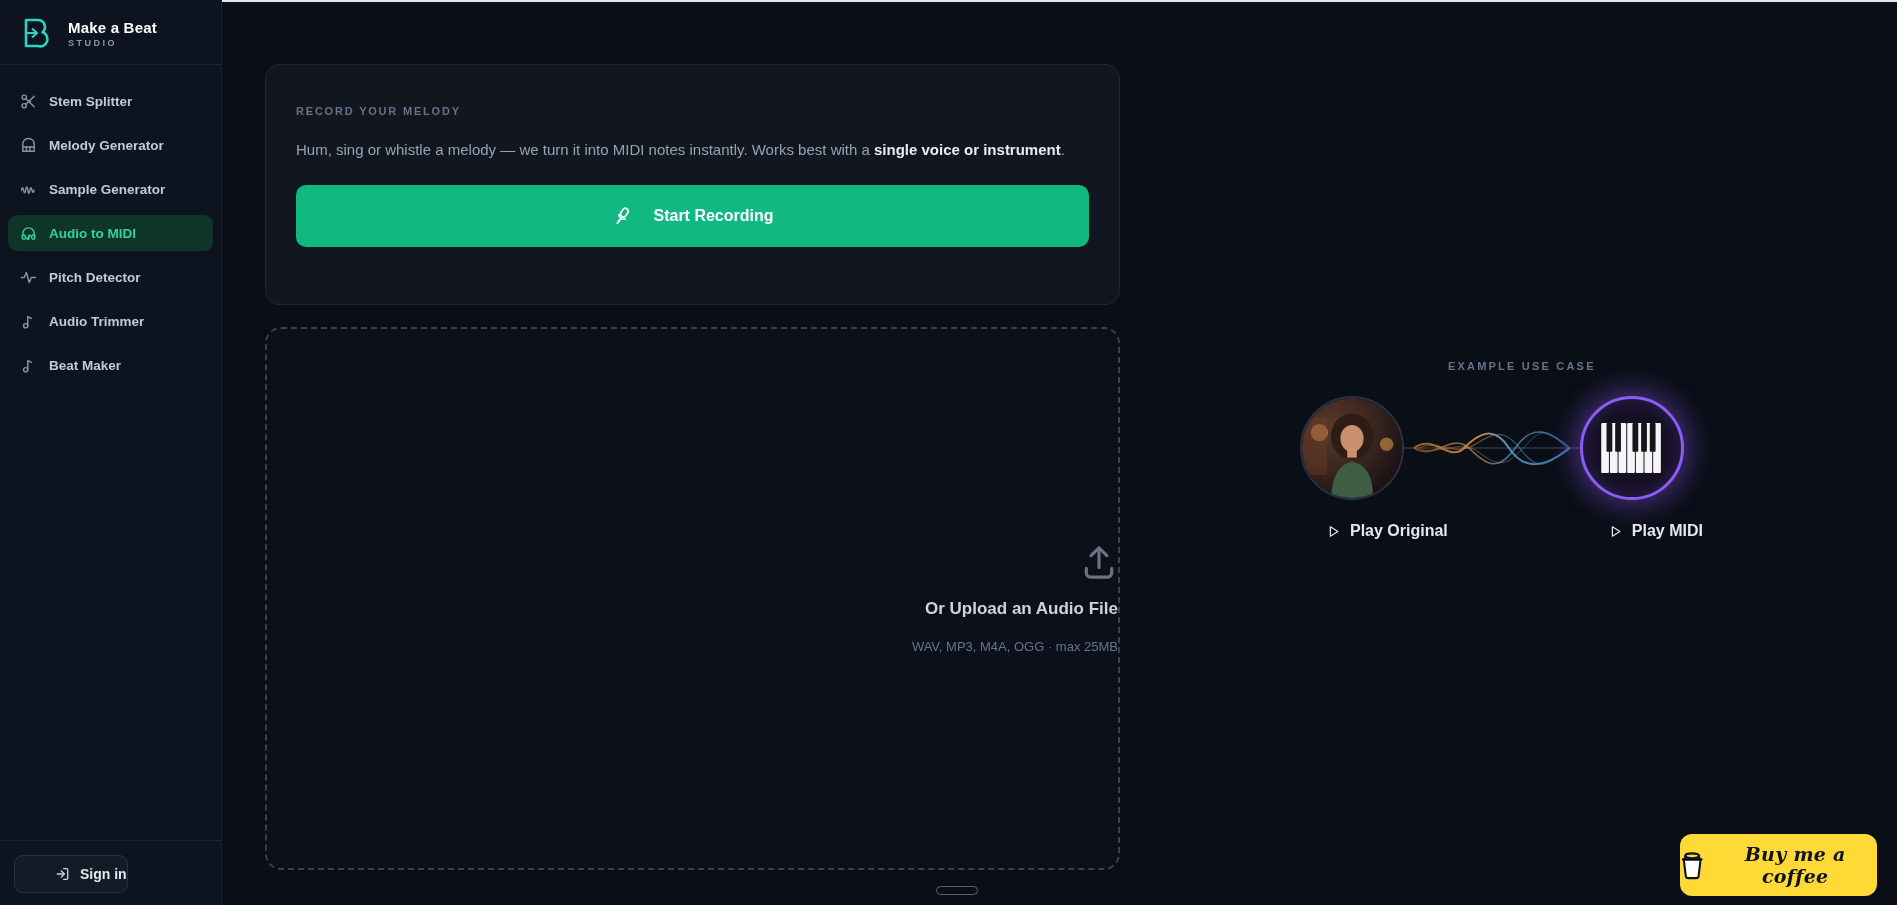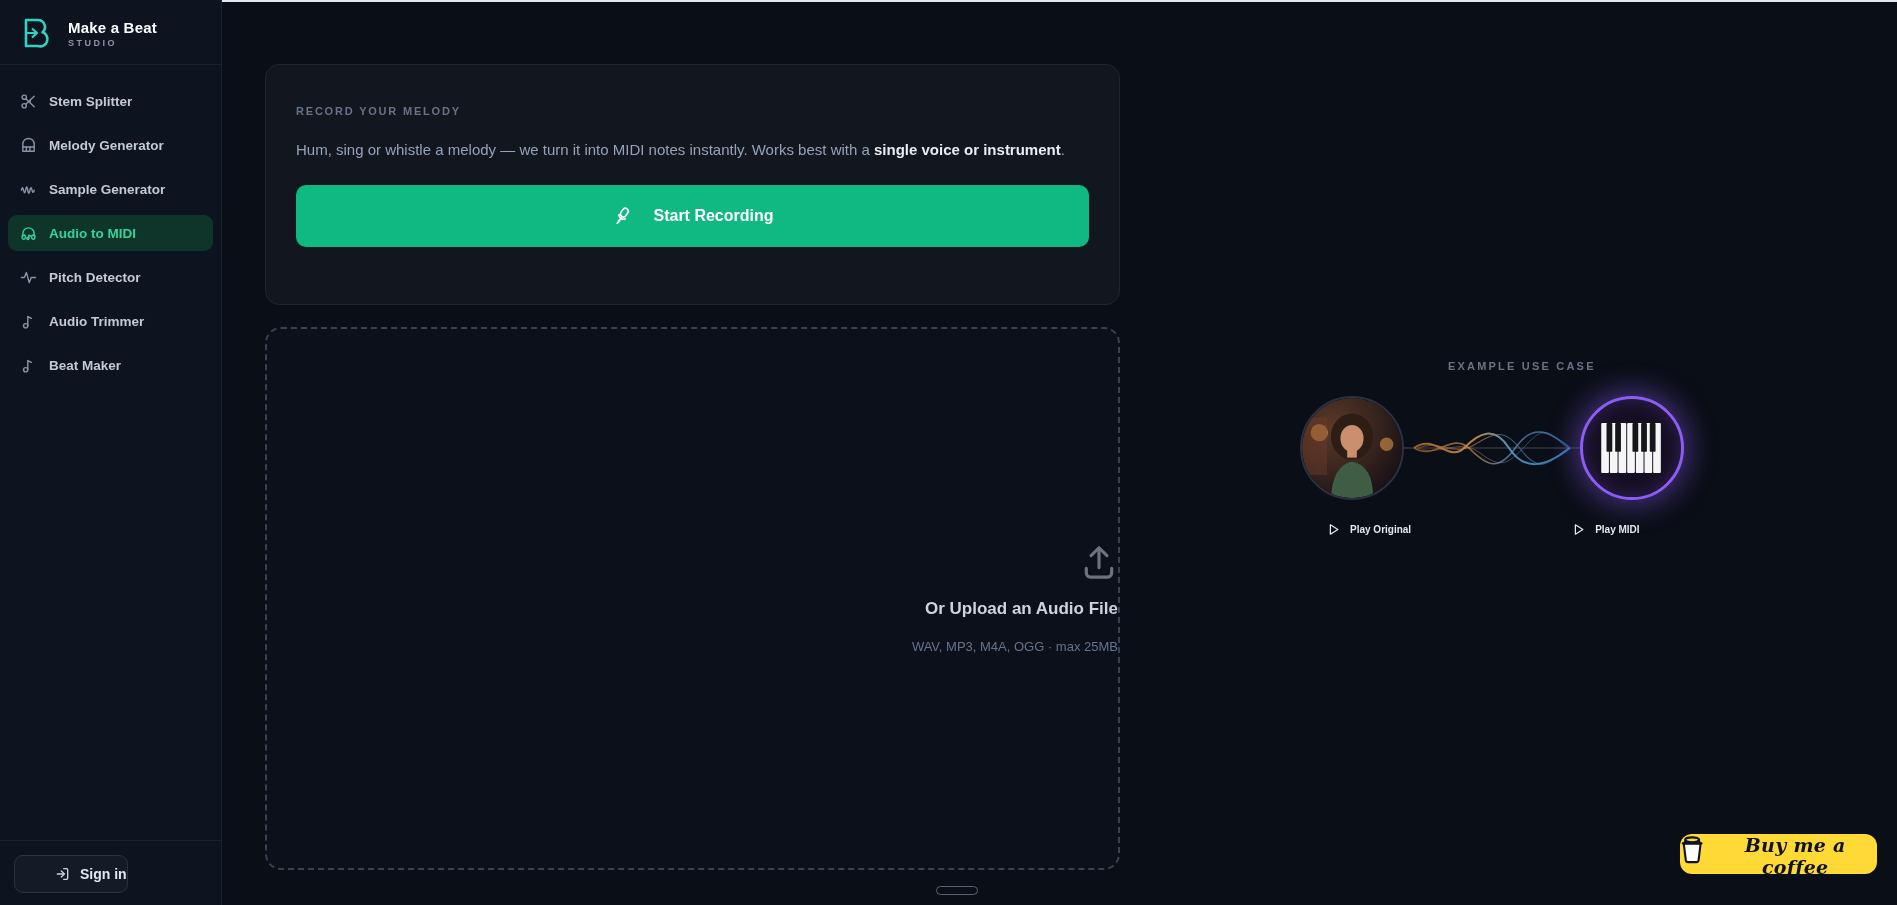--- a/index.html
+++ b/index.html
@@ -87,30 +87,30 @@
   }
   .wave-connector { width: 176px; height: 70px; flex: 0 0 auto; }
   .midi-circle {
     width: 104px; height: 104px; border-radius: 50%; flex: 0 0 auto; cursor: pointer;
     background: #150f23;
     border: 3px solid #8b5cf6;
     box-shadow: 0 0 28px 6px rgba(139,92,246,.45), inset 0 0 18px rgba(139,92,246,.25);
     display: flex; align-items: center; justify-content: center;
   }
   .labels-row { display: flex; margin-top: 22px; }
-  .play-label { display: flex; align-items: center; gap: 9px; font-size: 10px; font-weight: bold; color: #e5e7eb; cursor: pointer; }
+  .play-label { display: flex; align-items: center; gap: 9px; font-size: 16px; font-weight: bold; color: #e5e7eb; cursor: pointer; }
   .play-label svg { width: 15px; height: 15px; stroke: #e5e7eb; }
   .play-original { margin-left: 26px; }
   .play-midi { margin-left: 160px; }
 
   
   .coffee-btn {
-    position: absolute; left: 1680px; top: 834px; width: 197px; height: 40px;
+    position: absolute; left: 1680px; top: 834px; width: 197px; height: 62px;
     background: #ffd935; border: none; border-radius: 12px;
-    display: flex; justify-content: center; gap: 9px;
+    display: flex; align-items: center; justify-content: center; gap: 9px;
     cursor: pointer;
   }
   .coffee-btn .coffee-text {
     font-family: "DejaVu Serif", serif; font-style: italic; font-weight: bold;
     font-size: 19px; color: #0f1222; letter-spacing: .3px;
   }
   .coffee-btn svg { width: 26px; height: 30px; }
 
   svg.icon { fill: none; stroke-width: 2; stroke-linecap: round; stroke-linejoin: round; }
 </style>

